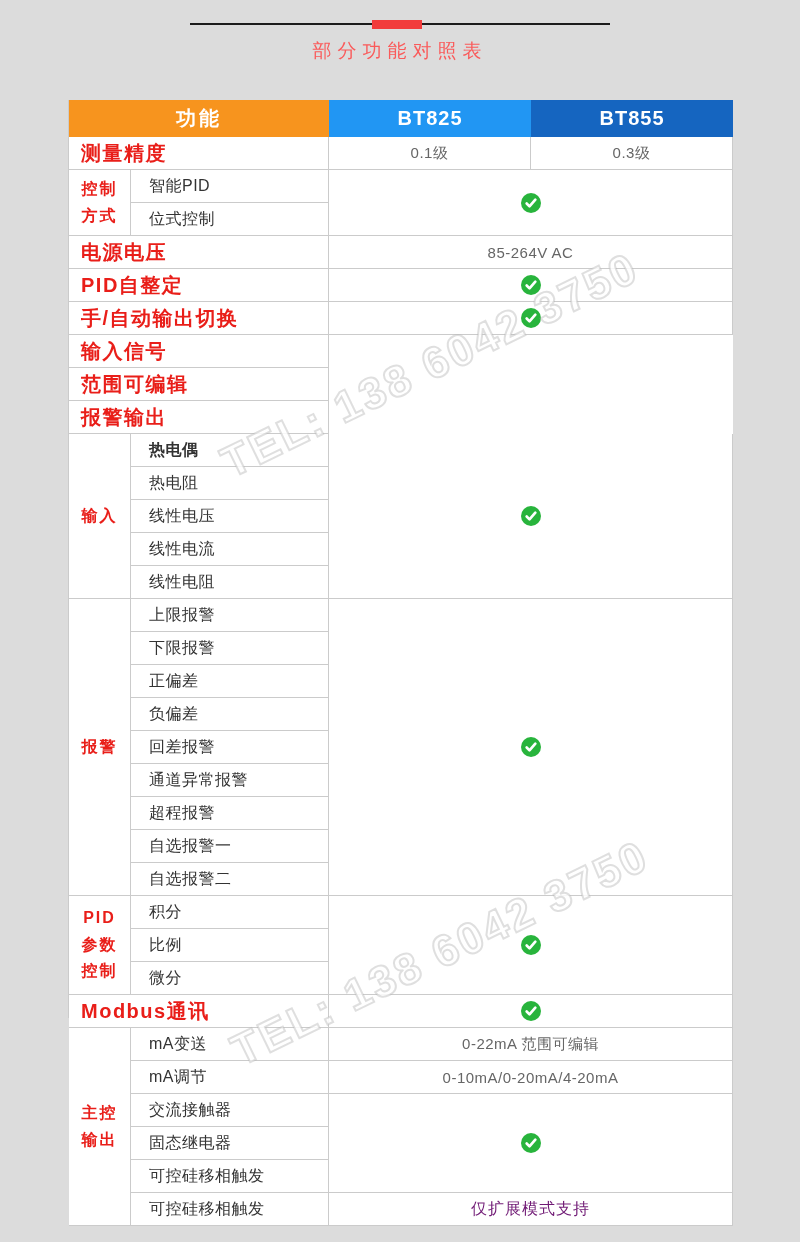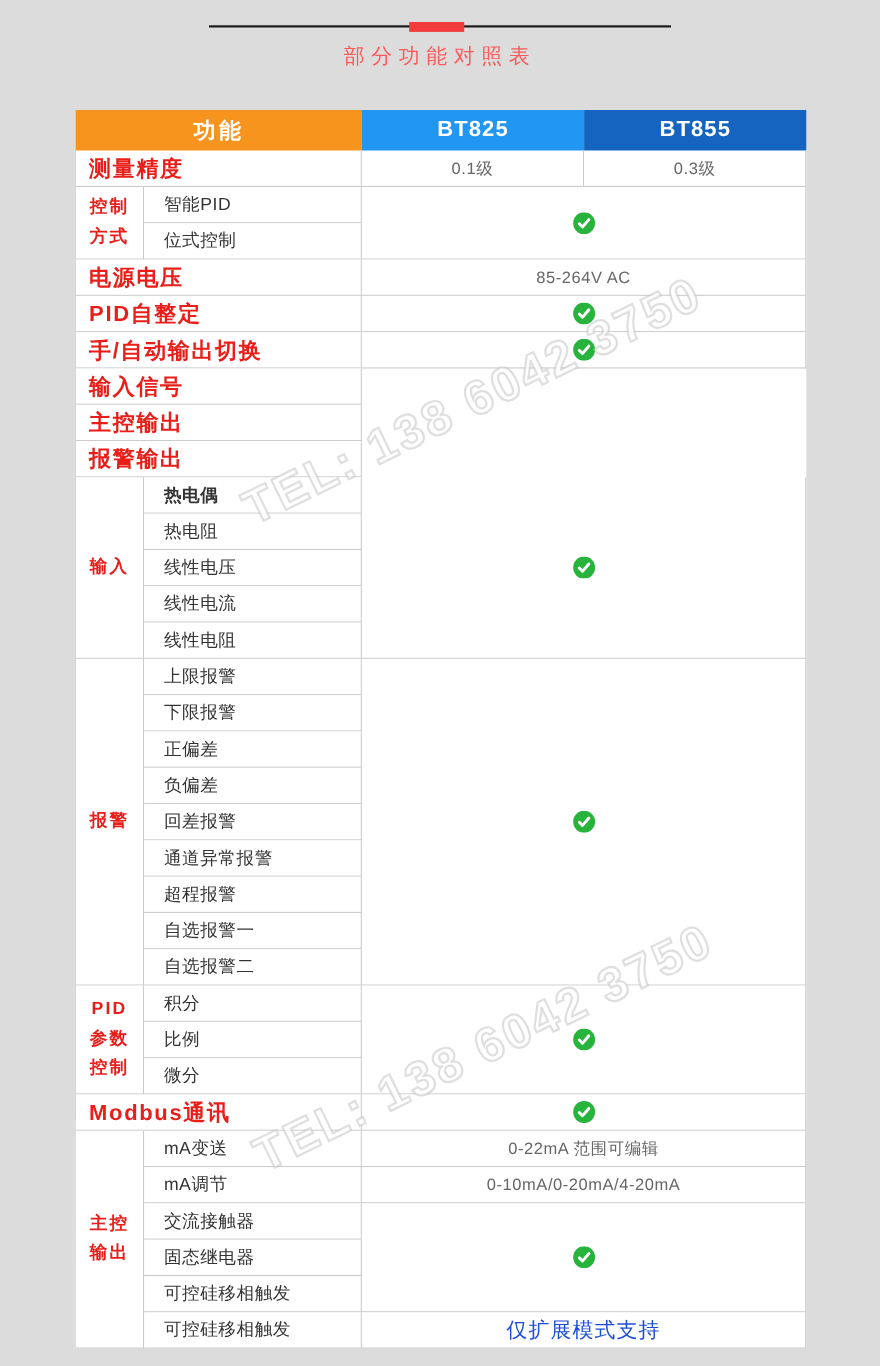--- a/index.html
+++ b/index.html
@@ -41,21 +41,21 @@
     color:var(--red,#e91e19);font-weight:bold;font-size:20px;
     padding-left:12px;letter-spacing:1.5px;
   }
   .section{
     color:var(--red,#e91e19);font-weight:bold;font-size:16px;
     justify-content:center;text-align:center;white-space:pre-line;
     line-height:1.65;letter-spacing:2px;
   }
   .sub{color:#333;font-size:16px;padding-left:18px;letter-spacing:0.5px;}
   .value{color:#666;font-size:15px;justify-content:center;letter-spacing:0.5px;}
-  .value-light{color:#1d4ed8;font-size:19px;justify-content:center;letter-spacing:1px;}
+  .value-light{color:#701a75;font-size:16px;justify-content:center;letter-spacing:1px;}
   .check{justify-content:center;}
   .check svg{width:20px;height:20px;display:block;}
   
   .watermark{
     position:absolute;width:540px;text-align:center;
     font-size:44px;font-weight:bold;letter-spacing:3px;white-space:nowrap;
     color:rgba(255,255,255,0.85);
     -webkit-text-stroke:2px rgba(185,185,185,0.45);
     transform:rotate(-26deg);
     pointer-events:none;z-index:5;
@@ -97,21 +97,21 @@
       </svg>
     </div>
     <div class="cell label-red" style="grid-area: 7 / 1 / span 1 / span 2;">手/自动输出切换</div>
     <div class="cell check" style="grid-area: 7 / 3 / span 1 / span 2;">
       <svg viewBox="0 0 24 24">
         <circle cx="12" cy="12" r="12" fill="#28b43c"></circle>
         <path d="M6.8 12.6l3.4 3.4 7-8" stroke="#fff" stroke-width="3.2" fill="none" stroke-linecap="round" stroke-linejoin="round"></path>
       </svg>
     </div>
     <div class="cell label-red" style="grid-area: 8 / 1 / span 1 / span 2;">输入信号</div>
-    <div class="cell label-red" style="grid-area: 9 / 1 / span 1 / span 2;">主控输出</div>
+    <div class="cell label-red" style="grid-area: 9 / 1 / span 1 / span 2;">范围可编辑</div>
     <div class="cell label-red" style="grid-area: 10 / 1 / span 1 / span 2;">报警输出</div>
     <div class="cell section" style="grid-area: 11 / 1 / span 5 / span 1;">输入</div>
     <div class="cell sub" style="grid-area: 11 / 2 / span 1 / span 1; font-weight: bold;">热电偶</div>
     <div class="cell check" style="grid-area: 11 / 3 / span 5 / span 2;">
       <svg viewBox="0 0 24 24">
         <circle cx="12" cy="12" r="12" fill="#28b43c"></circle>
         <path d="M6.8 12.6l3.4 3.4 7-8" stroke="#fff" stroke-width="3.2" fill="none" stroke-linecap="round" stroke-linejoin="round"></path>
       </svg>
     </div>
     <div class="cell sub" style="grid-area: 12 / 2 / span 1 / span 1;">热电阻</div>

